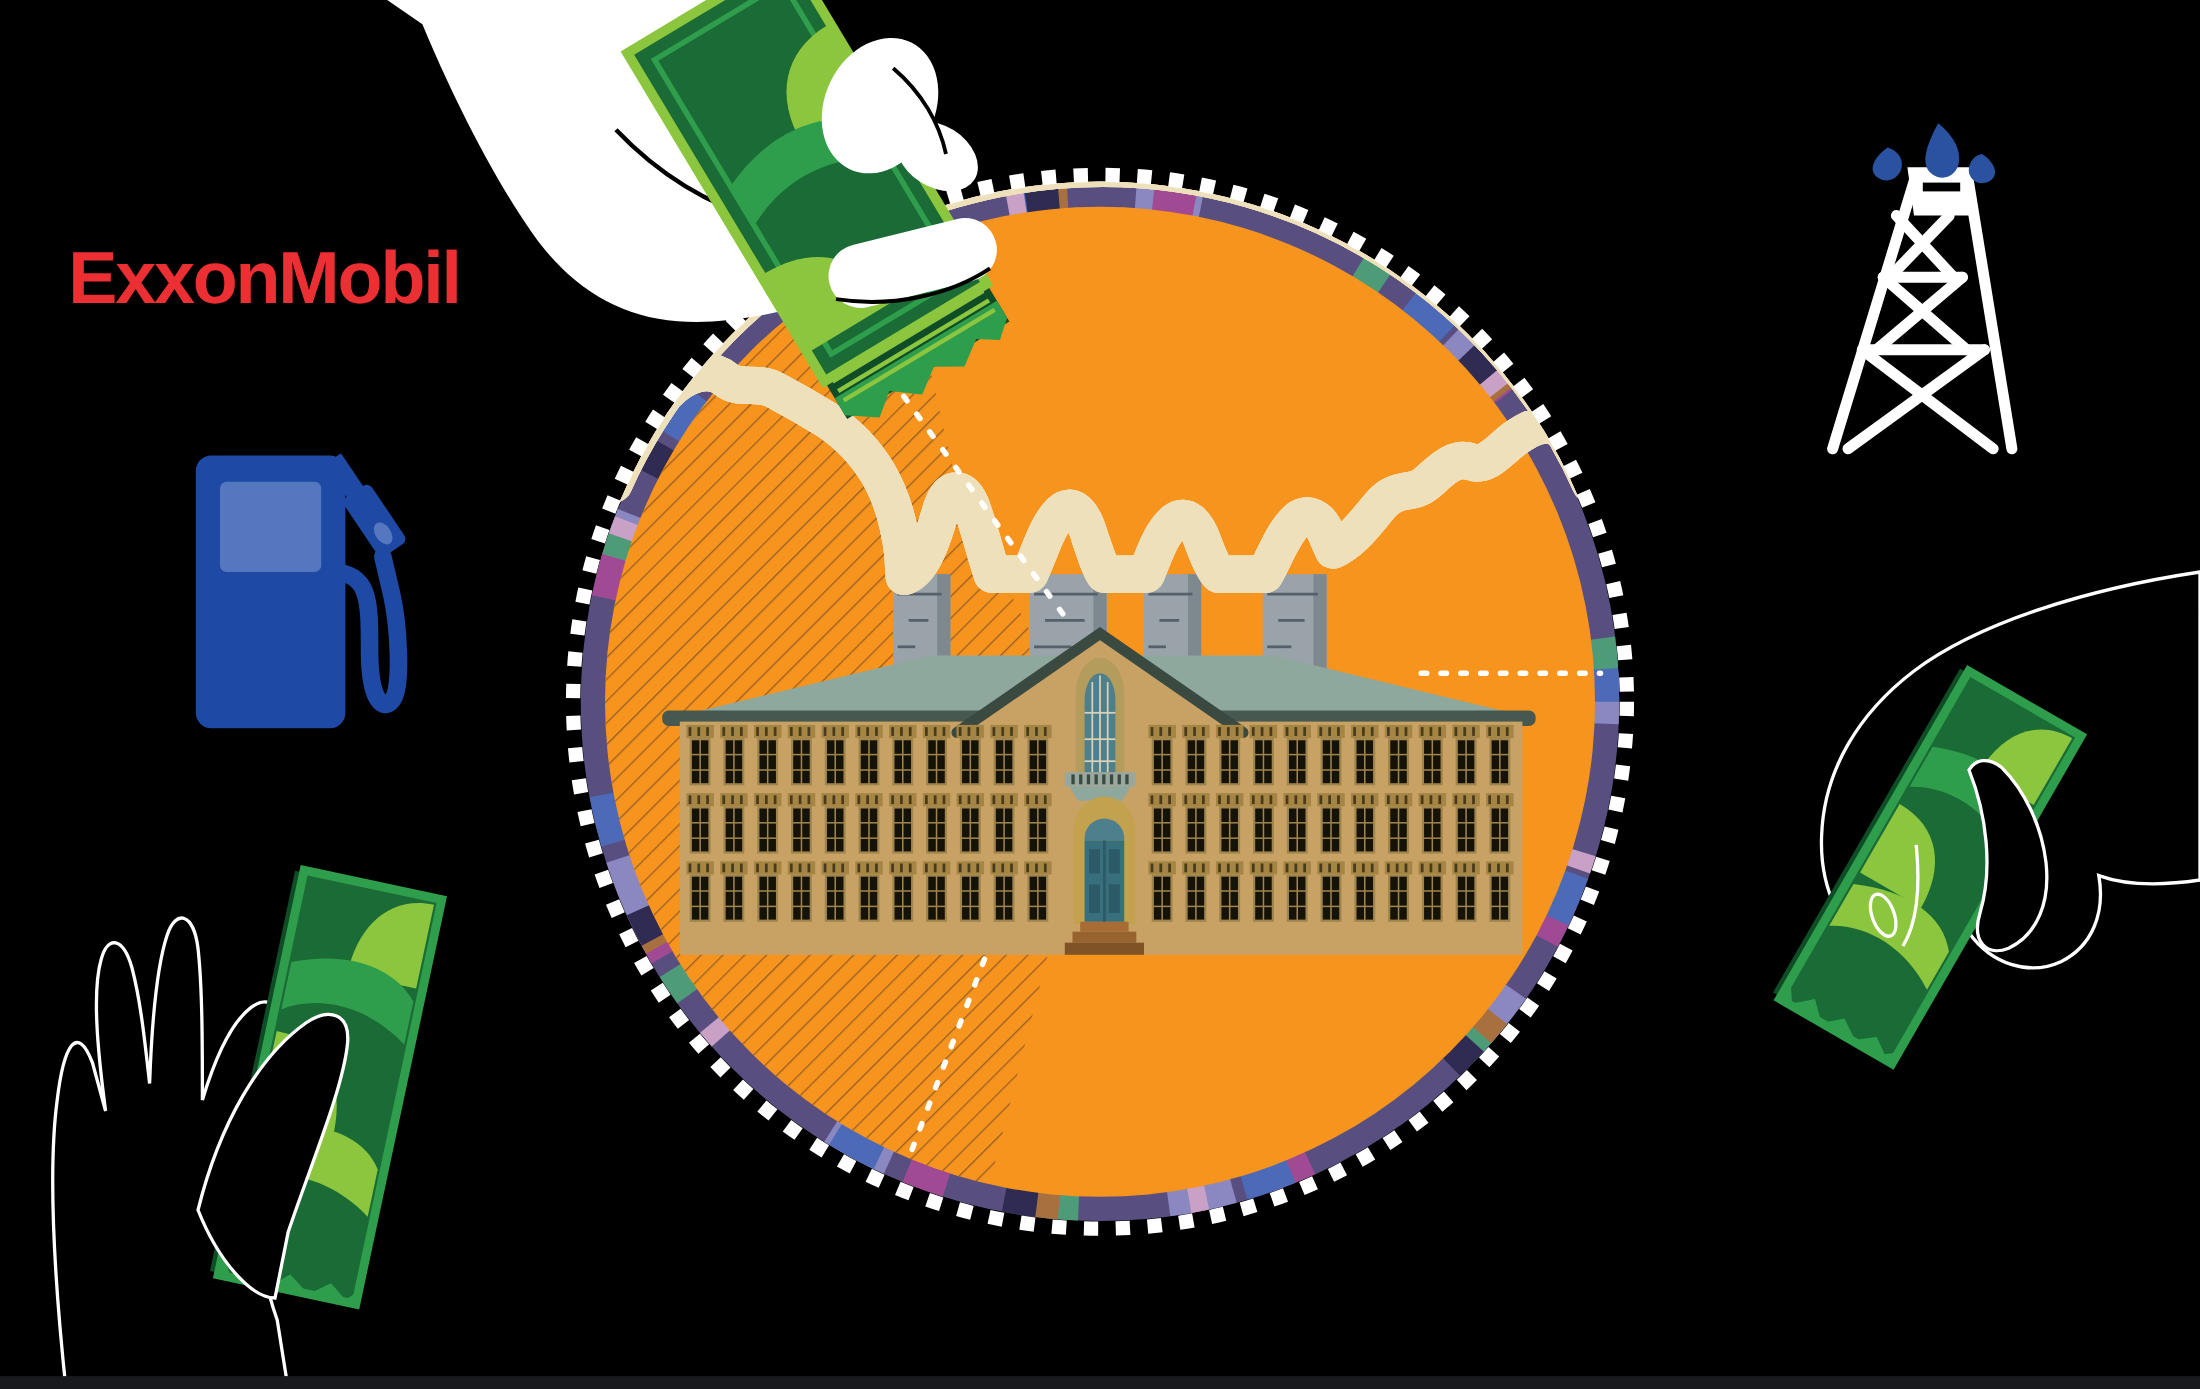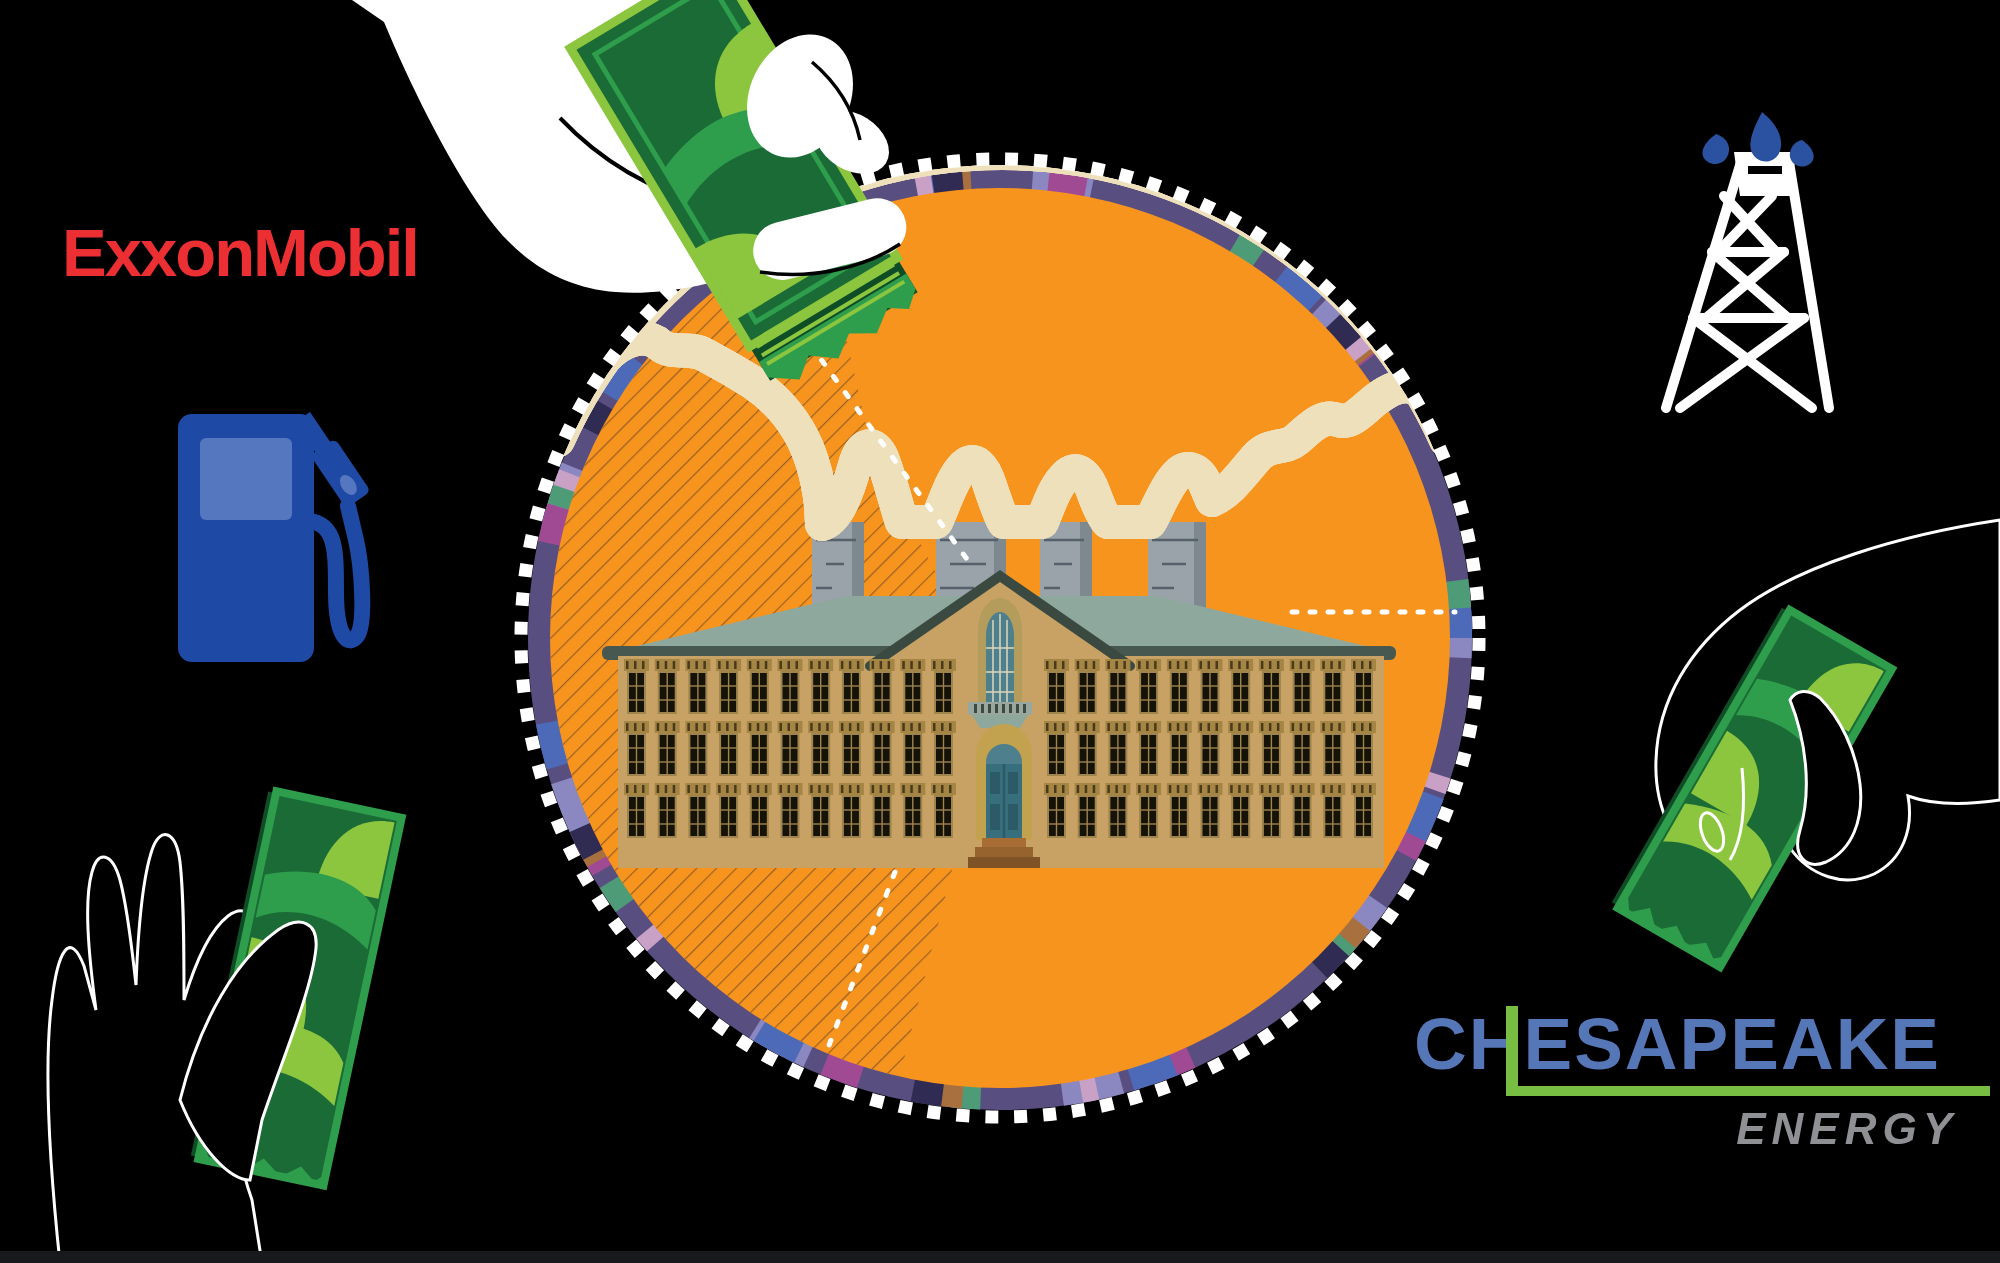--- a/index.html
+++ b/index.html
@@ -769,22 +769,16 @@
       <path d="M -58,152 L -46,170 L -30,156 L -14,172 L 2,158 L 20,170 L 36,158 L 50,168 L 60,160 L 60,172 L -58,172 Z" fill="#2F9E4C"></path>
     </g>
     <path d="M 1790,700 C 1806,740 1812,790 1800,830 C 1792,856 1806,870 1826,862 C 1852,850 1864,820 1860,784 C 1856,750 1840,718 1820,698 C 1808,688 1796,690 1790,700 Z" fill="#000000" stroke="#FFFFFF" stroke-width="3"></path>
     <path d="M 1742,768 C 1746,808 1742,840 1730,860" stroke="#FFFFFF" stroke-width="3" fill="none"></path>
     <ellipse cx="1712" cy="832" rx="10" ry="20" fill="none" stroke="#FFFFFF" stroke-width="3" transform="rotate(-20 1712 832)"></ellipse>
   </g>
 </svg>
 
 <div class="logo-exxon">ExxonMobil</div>
 
-<div class="logo-ches">
-  <div class="ches-word">CHESAPEAKE</div>
-  <div class="ches-stem"></div>
-  <div class="ches-under"></div>
-  <div class="ches-energy">ENERGY</div>
+
+<div class="bottom-strip"></div>
+
 </div>
 
-<div class="bottom-strip"></div>
-
-</div>
-
 </body></html>

